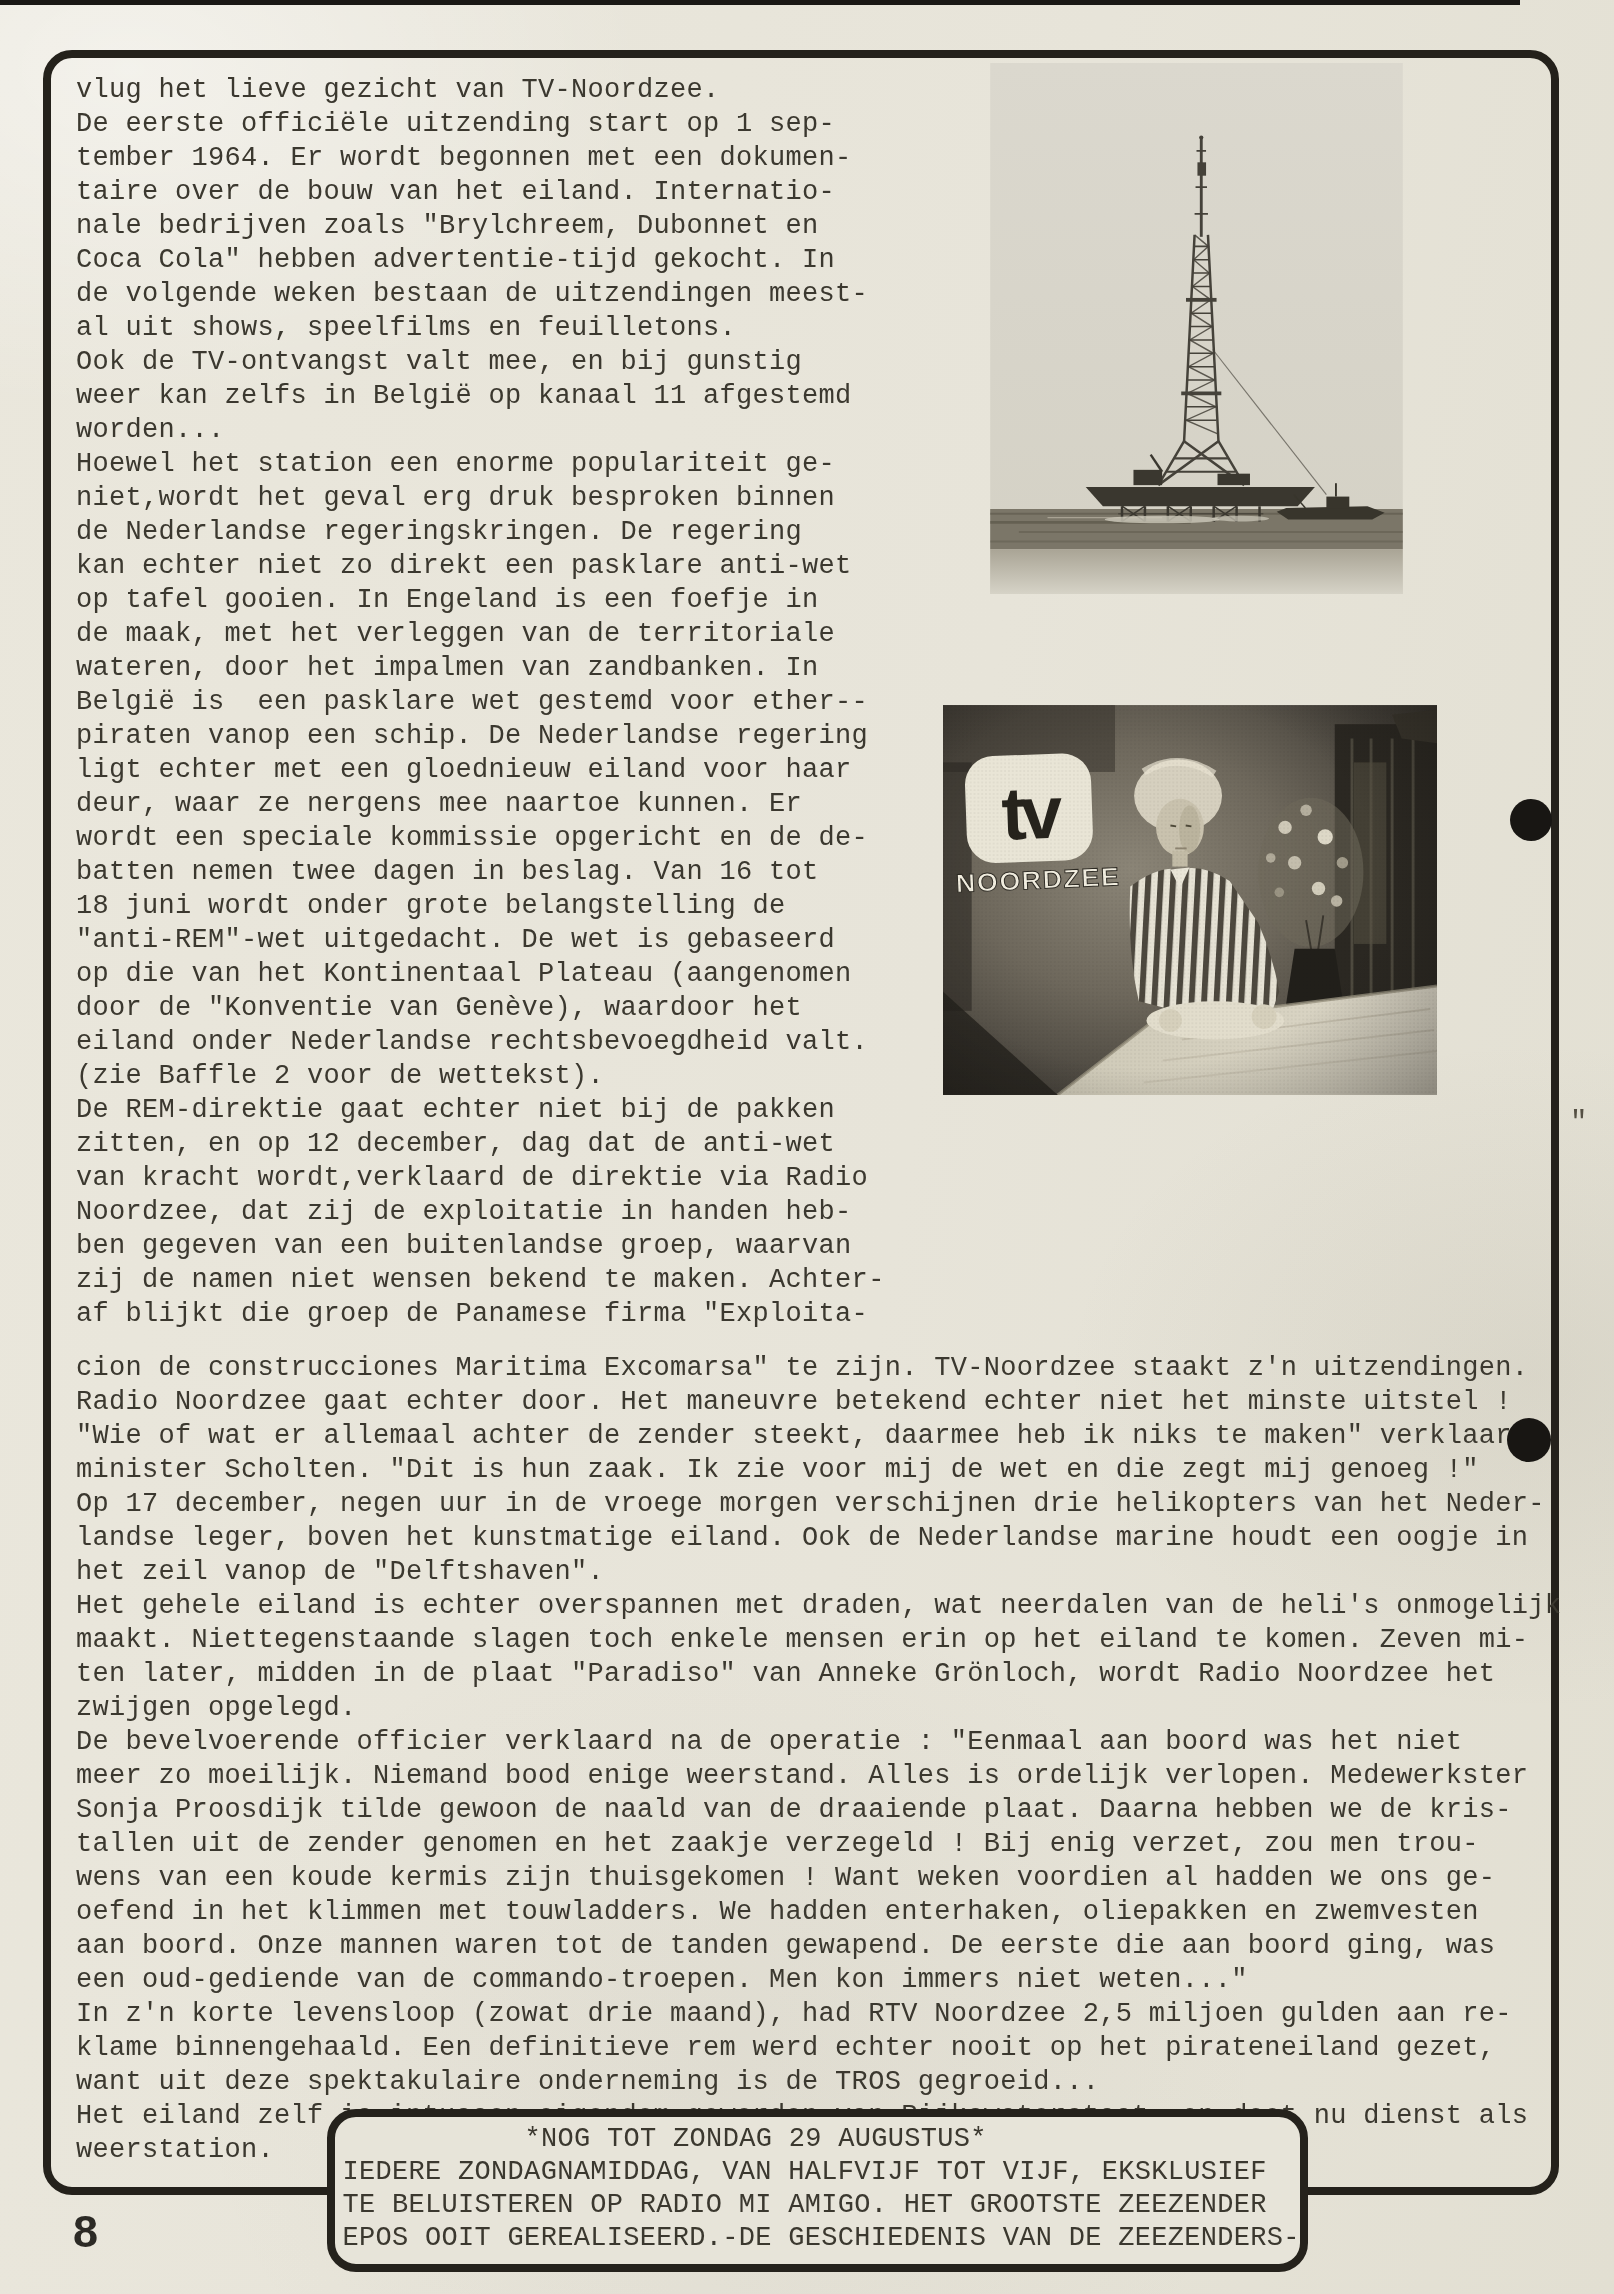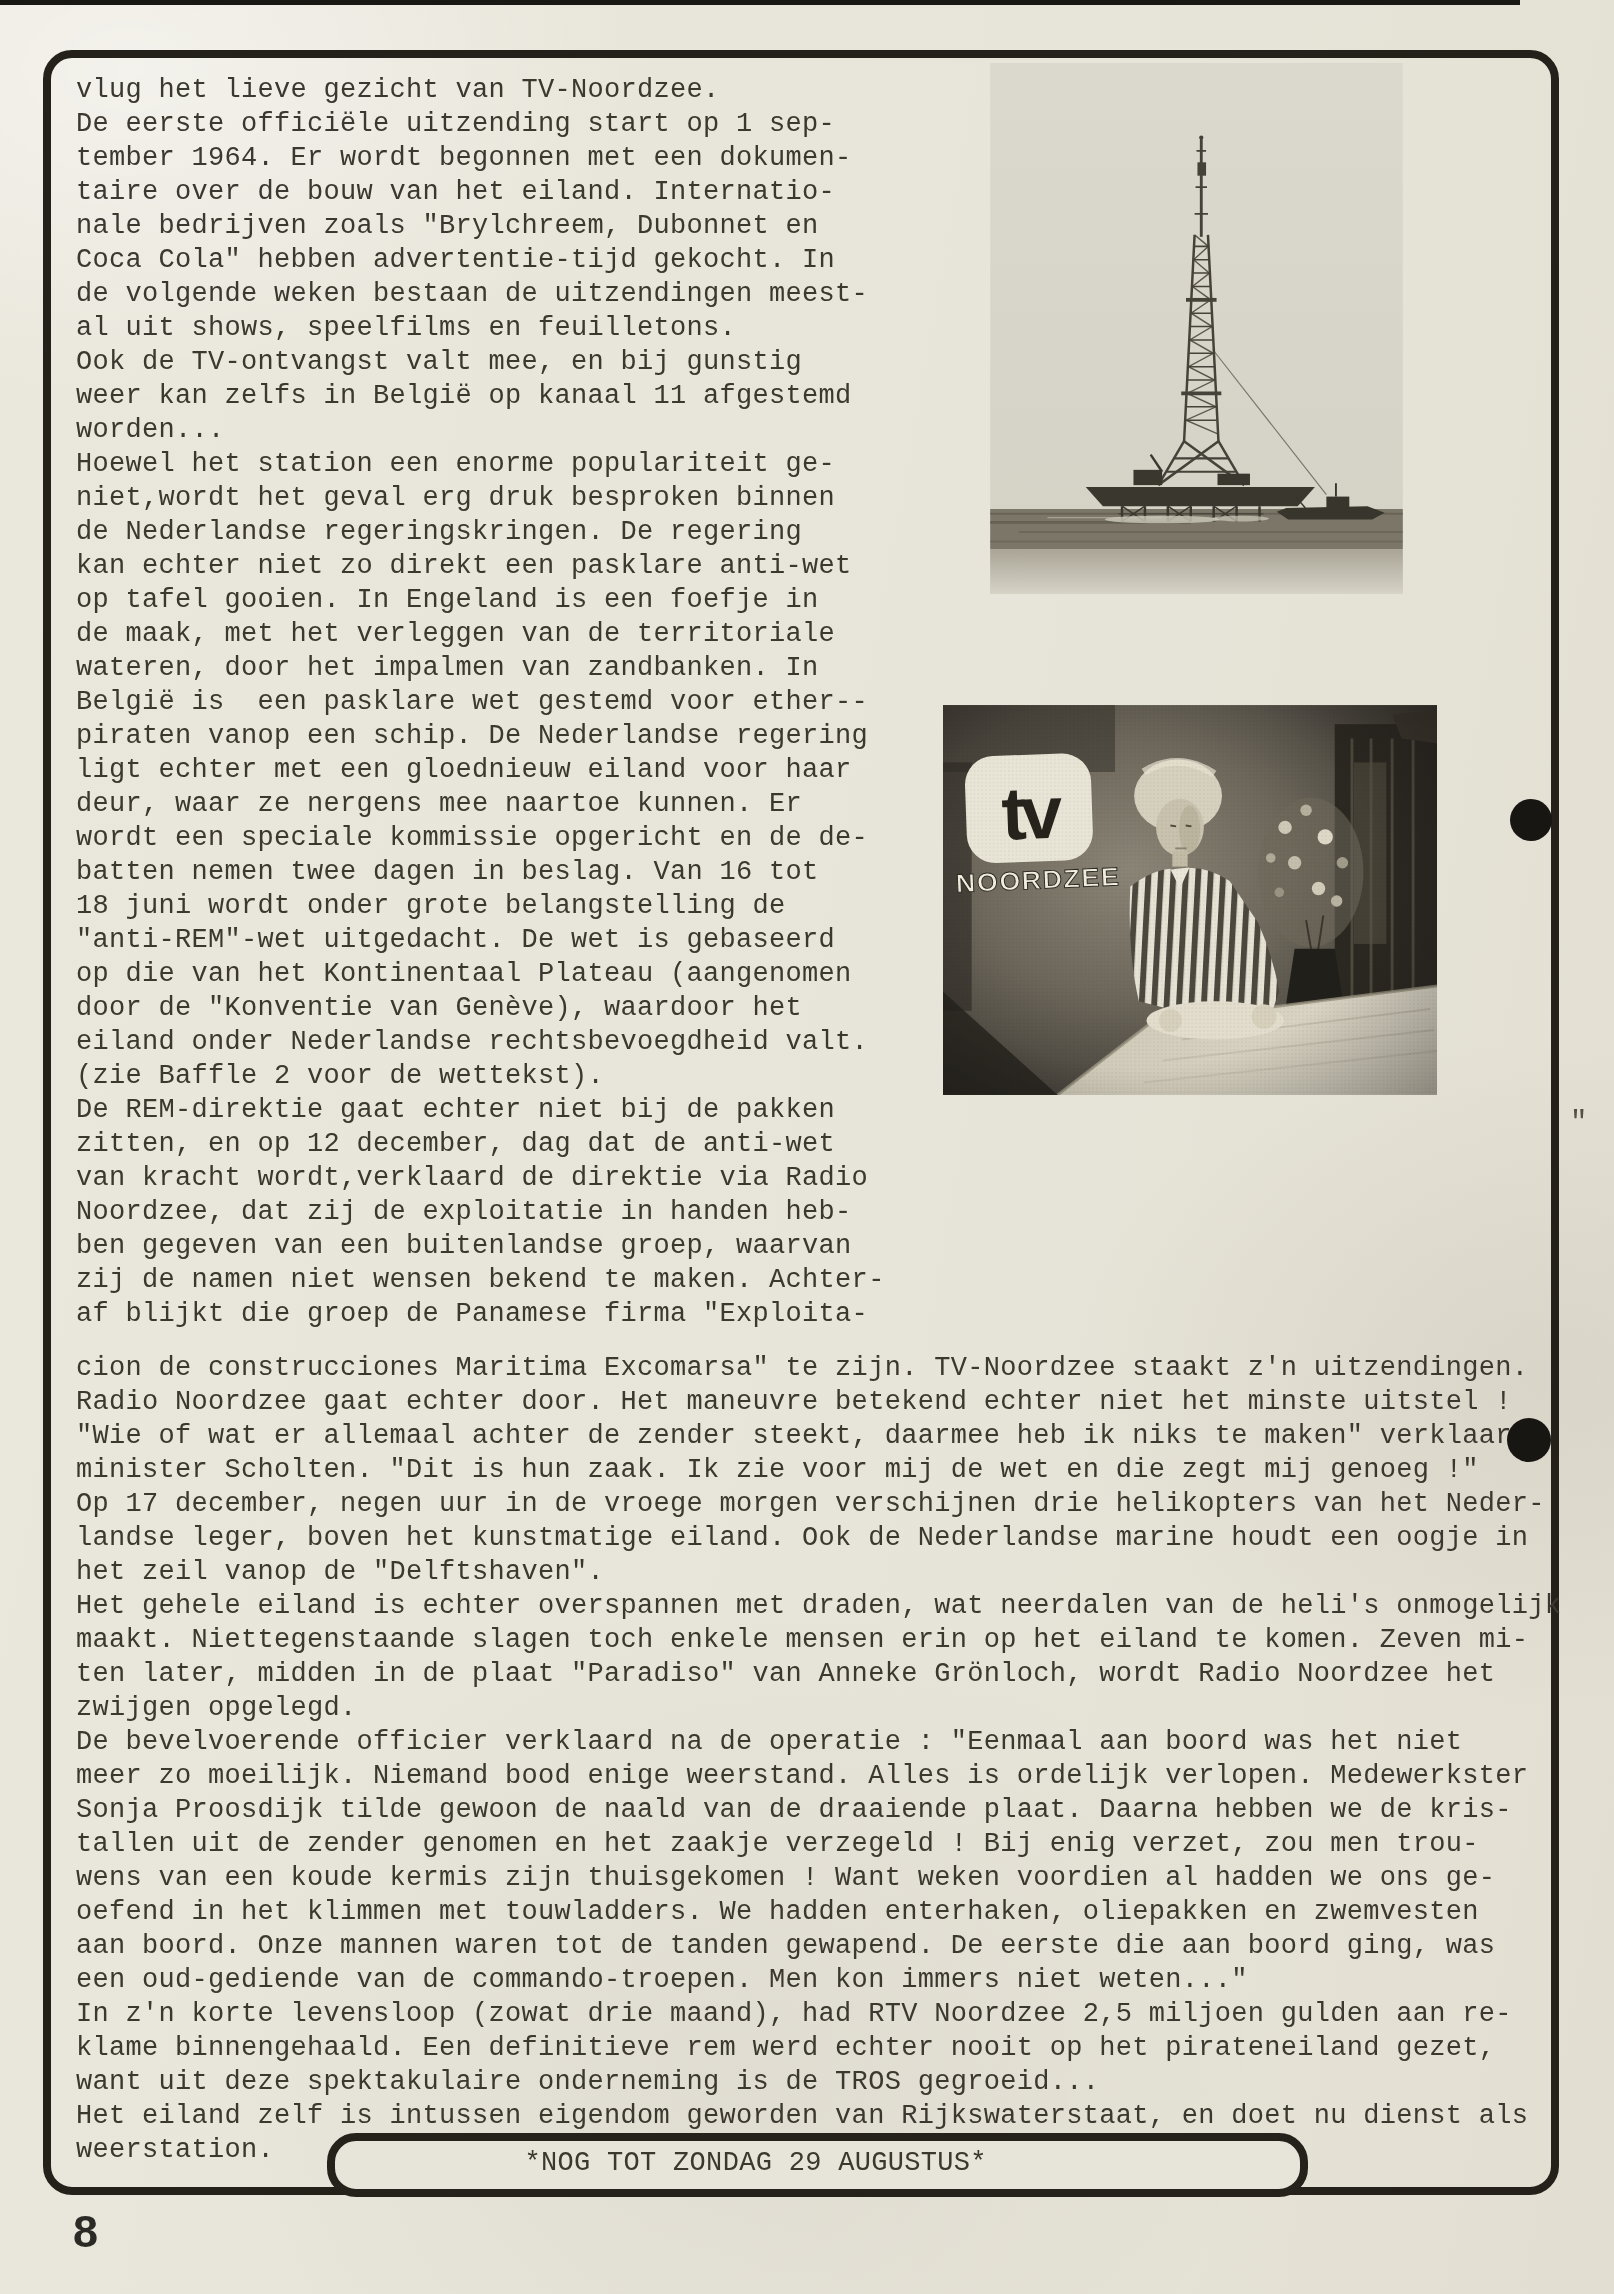--- a/index.html
+++ b/index.html
@@ -23,21 +23,21 @@
   }
   .left-col{left:60px;top:73px;}
   .captions{left:896px;top:1184px;}
   .full-col{left:60px;top:1351px;}
   .photo{position:absolute;z-index:2;}
   .photo-top{left:990px;top:63px;width:413px;height:531px;}
   .photo-bottom{left:943px;top:705px;width:494px;height:390px;}
   .annbox{
     position:absolute;left:327px;top:2109px;width:981px;box-sizing:border-box;
     border:8.6px solid #25221c;border-radius:29px;z-index:3;
-    background:#e7e4d9;padding:5.7px 3.8px 9.6px 7.6px;margin-top:24px;
+    background:#e7e4d9;padding:5.7px 3.8px 9.6px 7.6px;
   }
   .annhead{font-size:27px;line-height:33px;white-space:pre;padding-left:182px;letter-spacing:0.3px;}
   .annlines{position:static;font-size:27px;line-height:33px;white-space:pre;letter-spacing:0.3px;}
   .pagenum{
     position:absolute;left:73px;top:2206px;z-index:2;
     font-family:"Liberation Sans", sans-serif;font-weight:700;font-size:45px;color:#2c2a25;
   }
   .hole{position:absolute;border-radius:50%;background:#181613;z-index:4;}
   .hole1{left:1510px;top:799px;width:42px;height:42px;}
   .hole2{left:1507px;top:1418px;width:44px;height:44px;}
@@ -256,20 +256,23 @@
         <circle cx="238" cy="330" r="12" fill="#d6d0bc"></circle>
         <circle cx="336" cy="326" r="13" fill="#d6d0bc"></circle>
       </g>
       <rect width="517" height="408" fill="url(#dots2)" opacity=".10"></rect>
       <rect width="517" height="408" fill="url(#vig2)"></rect>
     </svg>
   </div>
 
   <div class="annbox">
     <div class="annhead">*NOG TOT ZONDAG 29 AUGUSTUS*</div>
+    <div class="annlines">IEDERE ZONDAGNAMIDDAG, VAN HALFVIJF TOT VIJF, EKSKLUSIEF
+TE BELUISTEREN OP RADIO MI AMIGO. HET GROOTSTE ZEEZENDER
+EPOS OOIT GEREALISEERD.-DE GESCHIEDENIS VAN DE ZEEZENDERS-</div>
   </div>
 
   <div class="pagenum">8</div>
 
   <div class="hole hole1"></div>
   <div class="hole hole2"></div>
   <div class="stray">"</div>
 
 </div>
 

